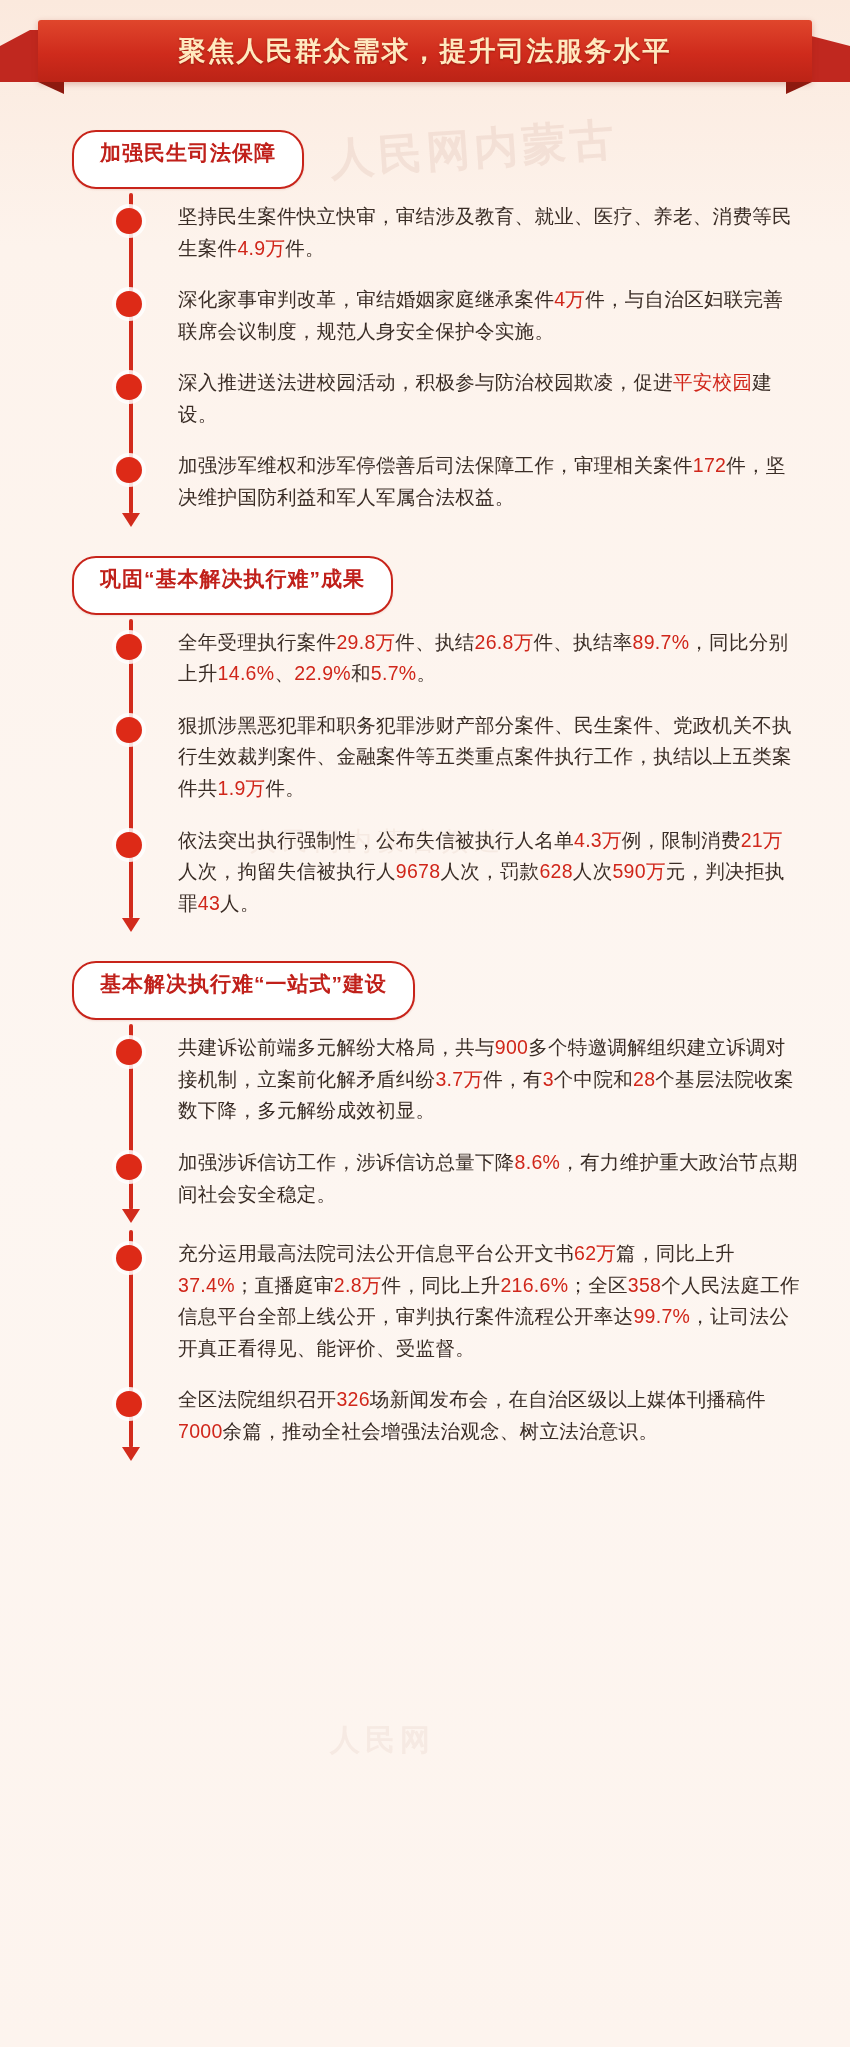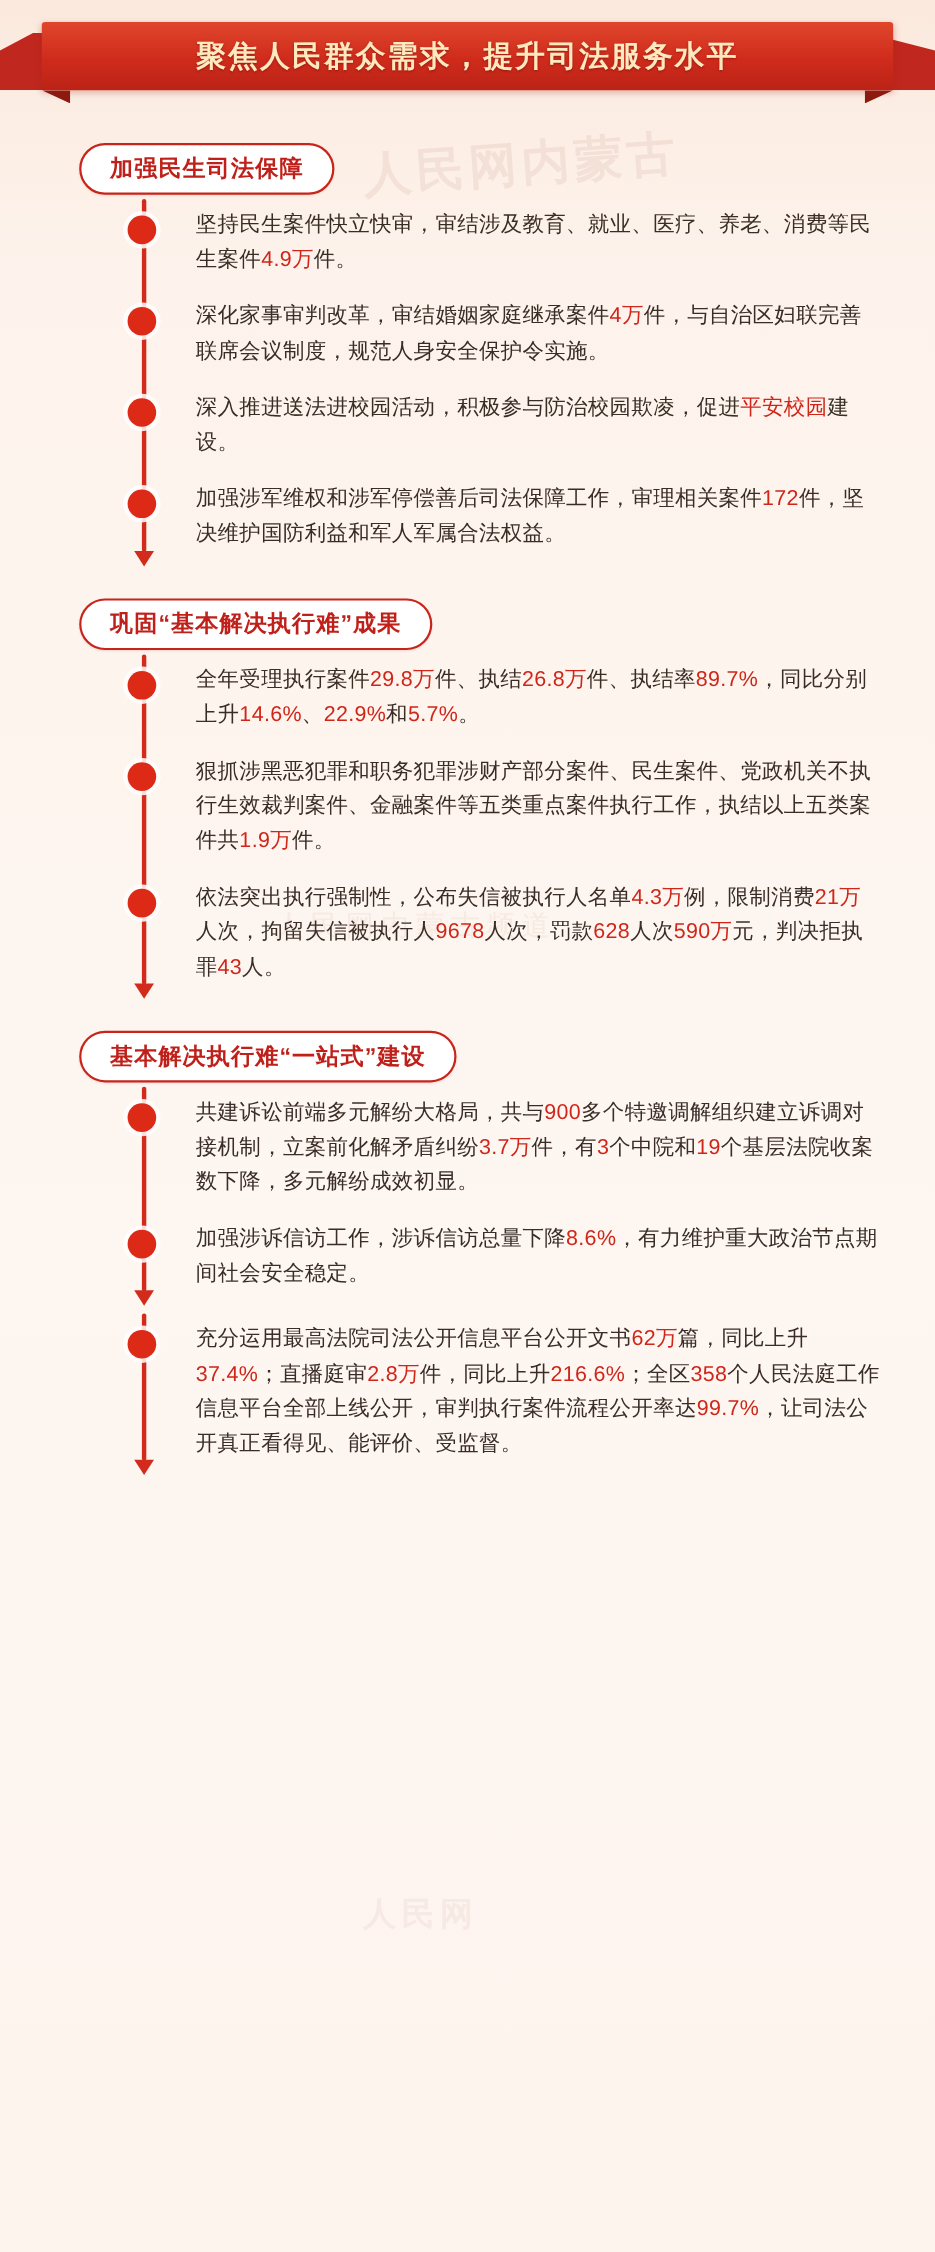--- a/index.html
+++ b/index.html
@@ -103,21 +103,21 @@
 
   
   .section { position: relative; }
   .sec-head {
     display: inline-flex;
     align-items: center;
     margin-left: 72px;
     background: #fff;
     border: 2px solid #c8241a;
     border-radius: 24px;
-    padding: 7px 26px 8px 26px;
+    padding: 7px 26px 20px 26px;
     margin-top: 22px;
     margin-bottom: 4px;
     box-shadow: 0 1px 2px rgba(160,40,25,0.12);
   }
   .sec-head-text {
     color: #c0201a;
     font-size: 21px;
     font-weight: bold;
     letter-spacing: 1px;
     white-space: nowrap;
@@ -230,29 +230,33 @@
             <span class="dot"></span>
             <div class="item-text">依法突出执行强制性，公布失信被执行人名单<em>4.3万</em>例，限制消费<em>21万</em>人次，拘留失信被执行人<em>9678</em>人次，罚款<em>628</em>人次<em>590万</em>元，判决拒执罪<em>43</em>人。</div>
           </div>
         </div></div>
       <div class="section"><div class="sec-head">
           <span class="sec-head-text">基本解决执行难“一站式”建设</span>
         </div><div class="items">
           <div class="timeline tail"></div>
           <div class="item">
             <span class="dot"></span>
-            <div class="item-text">共建诉讼前端多元解纷大格局，共与<em>900</em>多个特邀调解组织建立诉调对接机制，立案前化解矛盾纠纷<em>3.7万</em>件，有<em>3</em>个中院和<em>19</em>个基层法院收案数下降，多元解纷成效初显。</div>
+            <div class="item-text">共建诉讼前端多元解纷大格局，共与<em>900</em>多个特邀调解组织建立诉调对接机制，立案前化解矛盾纠纷<em>3.7万</em>件，有<em>3</em>个中院和<em>28</em>个基层法院收案数下降，多元解纷成效初显。</div>
           </div>
           <div class="item">
             <span class="dot"></span>
             <div class="item-text">加强涉诉信访工作，涉诉信访总量下降<em>8.6%</em>，有力维护重大政治节点期间社会安全稳定。</div>
           </div>
         </div></div>
       <div class="section"><div class="items">
           <div class="timeline tail"></div>
           <div class="item">
             <span class="dot"></span>
             <div class="item-text">充分运用最高法院司法公开信息平台公开文书<em>62万</em>篇，同比上升<em>37.4%</em>；直播庭审<em>2.8万</em>件，同比上升<em>216.6%</em>；全区<em>358</em>个人民法庭工作信息平台全部上线公开，审判执行案件流程公开率达<em>99.7%</em>，让司法公开真正看得见、能评价、受监督。</div>
           </div>
+          <div class="item">
+            <span class="dot"></span>
+            <div class="item-text">全区法院组织召开<em>326</em>场新闻发布会，在自治区级以上媒体刊播稿件<em>7000</em>余篇，推动全社会增强法治观念、树立法治意识。</div>
+          </div>
         </div></div>
     </div>
 
 </div>
 
 </body></html>

